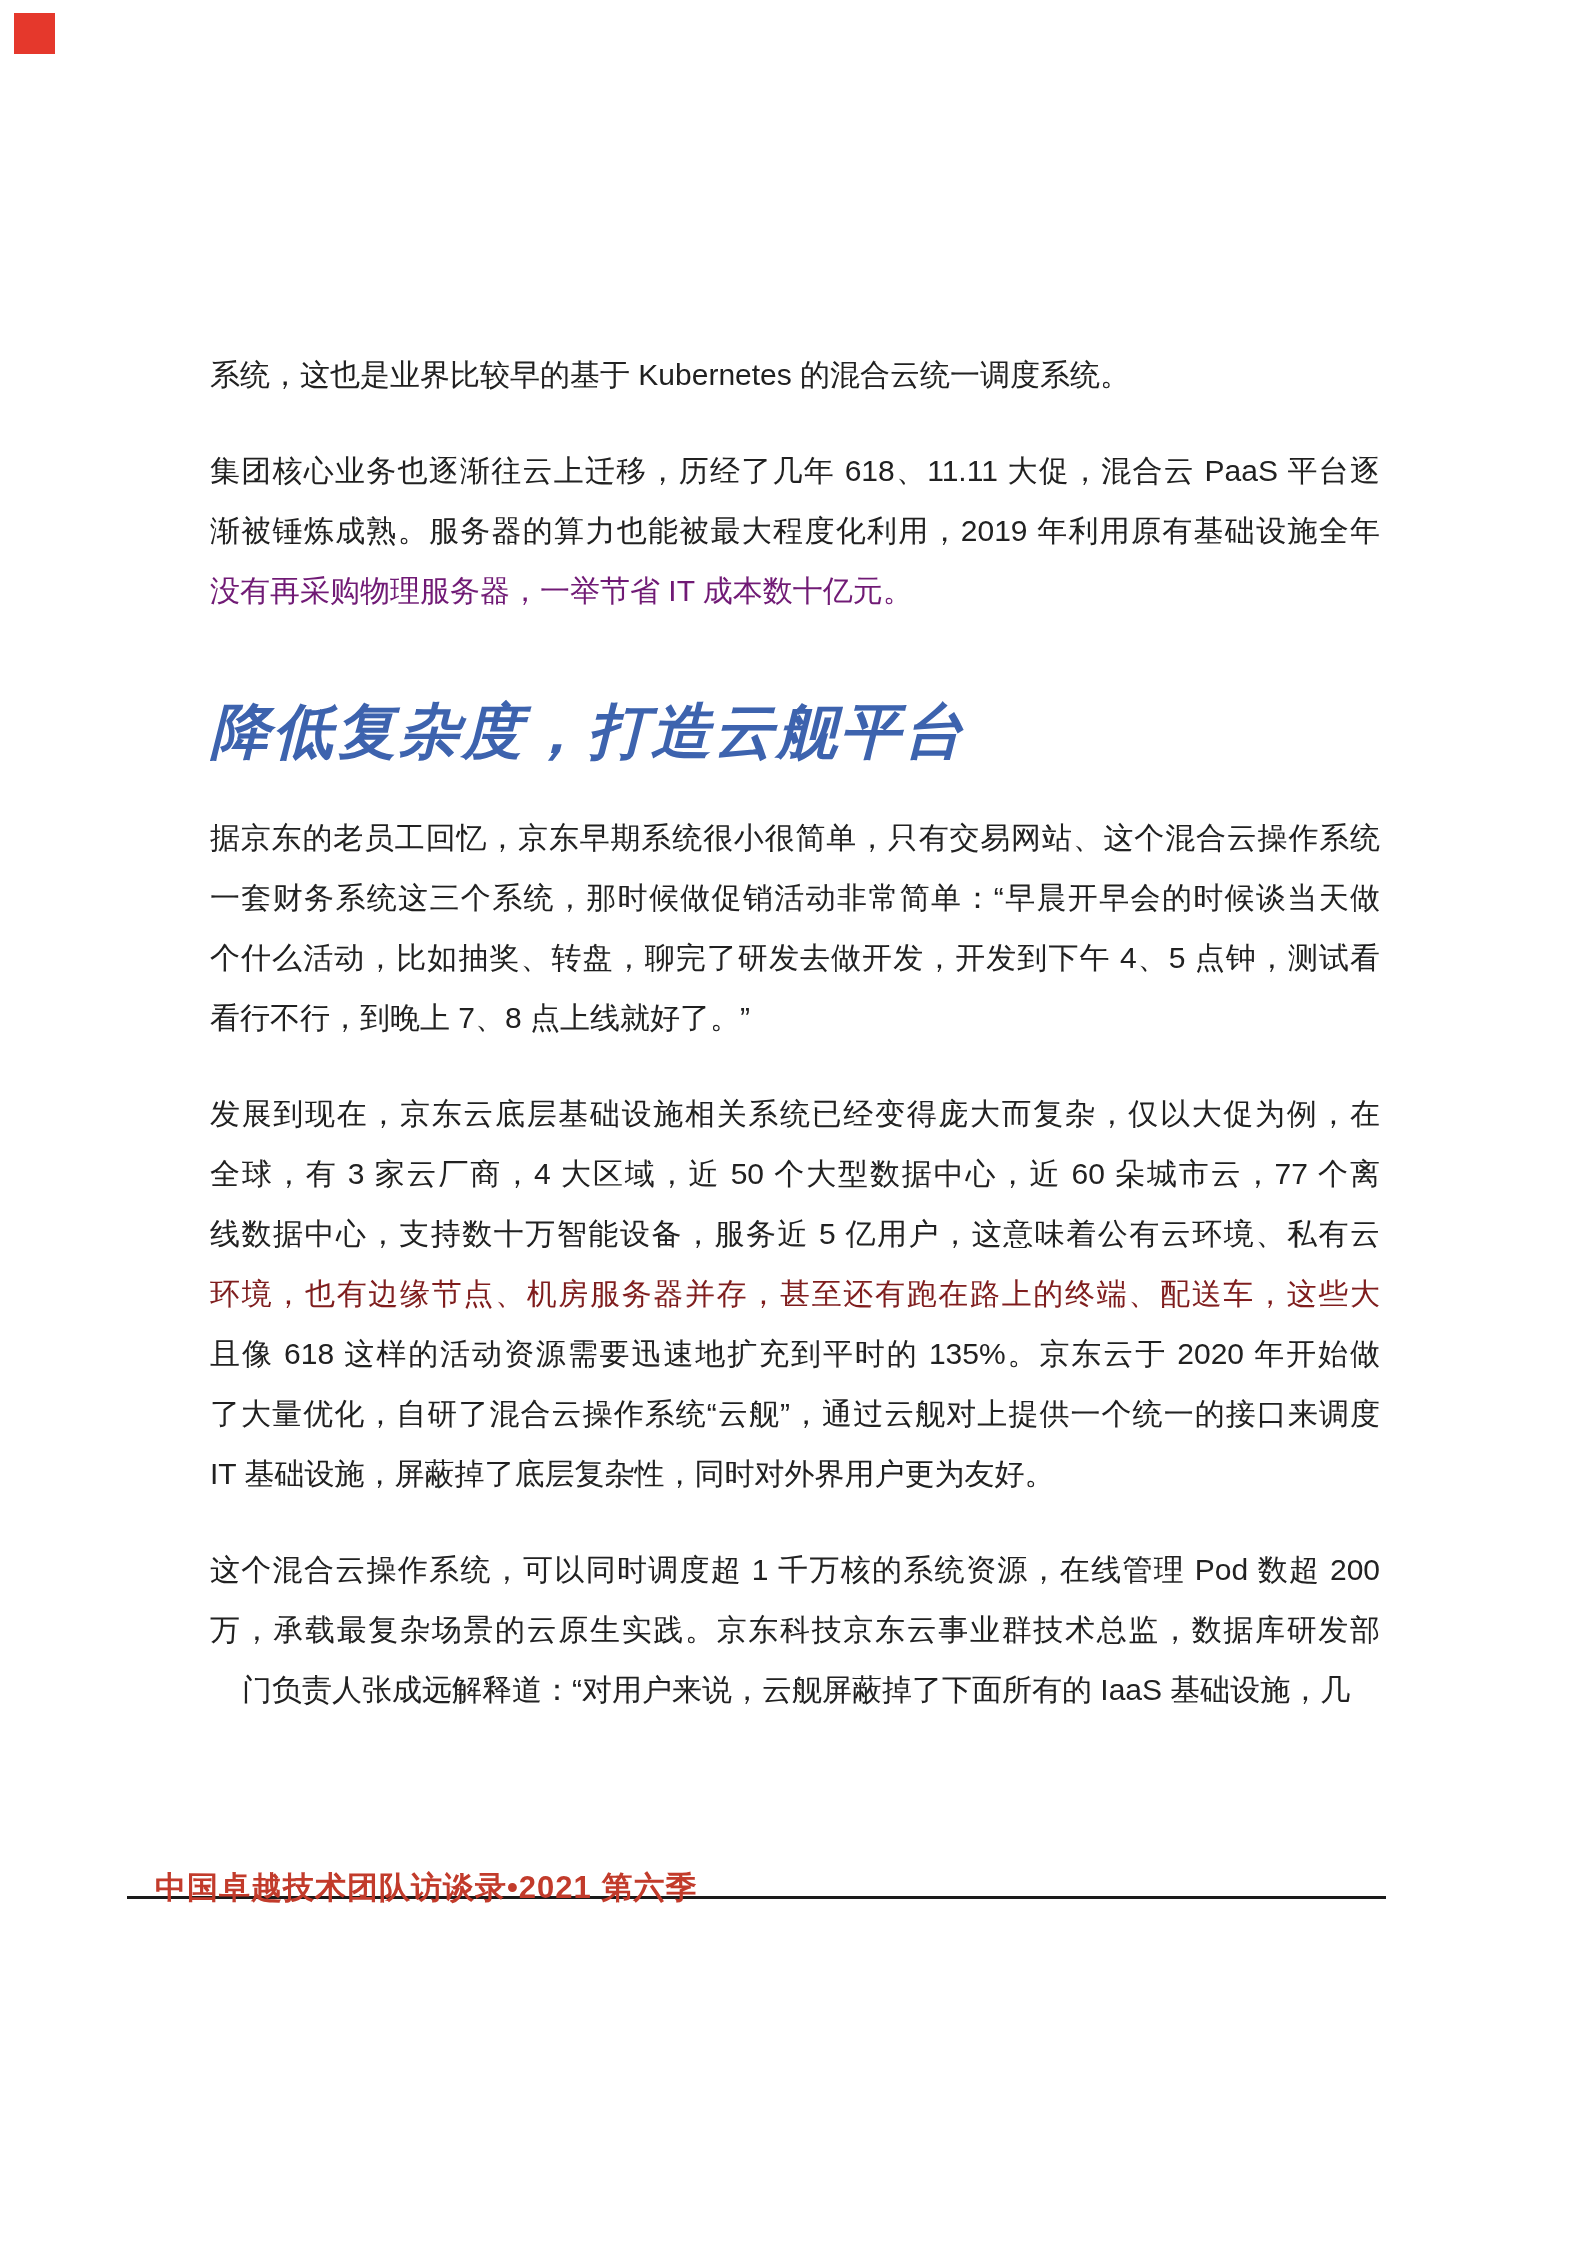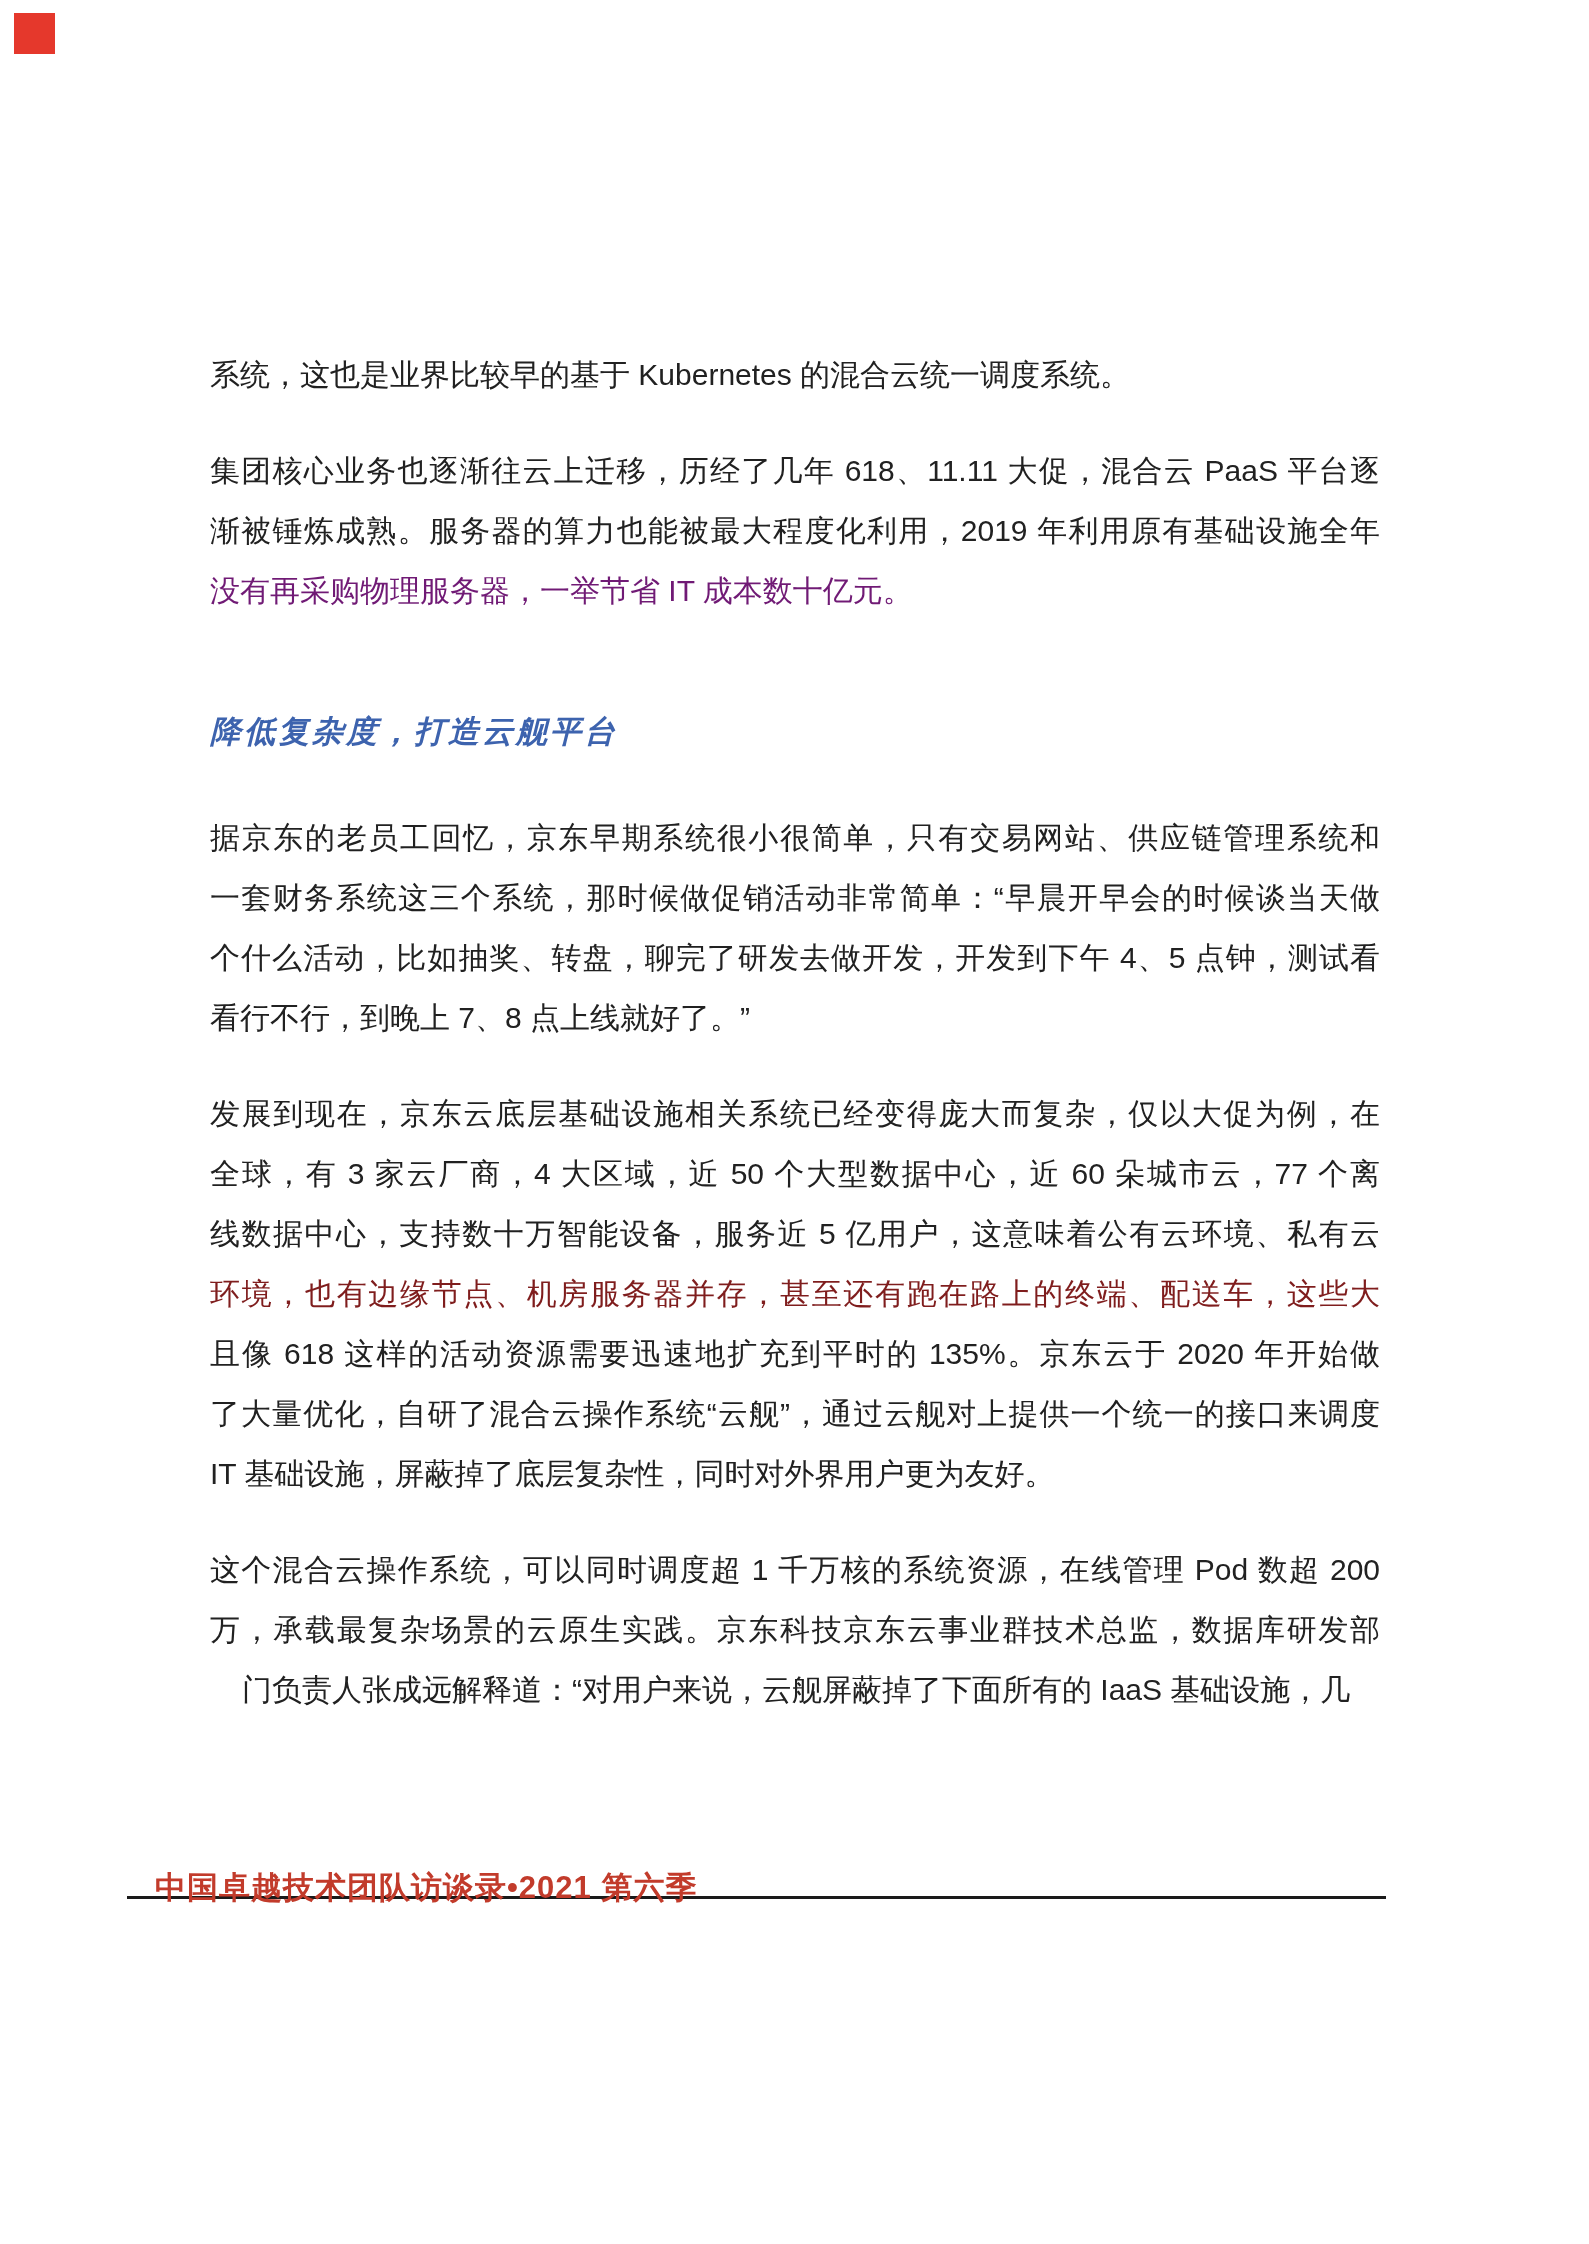--- a/index.html
+++ b/index.html
@@ -41,21 +41,21 @@
     
     text-align-last:justify;
     text-justify:inter-character;
   }
   .line.last{
     text-align-last:left;
   }
   .heading{
     margin:80px 0 45px 0;
     line-height:62px;
-    font-size:31px;
+    font-size:60px;
     font-weight:800;
     font-style:italic;
     letter-spacing:3px;
     white-space:nowrap;
   }
   .footer-rule{
     position:absolute;
     left:127px;
     top:1896px;
     width:1337px;
@@ -98,21 +98,21 @@
         <div class="para">
           <div class="line last" style="color: rgb(33, 33, 33);">系统，这也是业界比较早的基于 Kubernetes 的混合云统一调度系统。</div>
         </div>
         <div class="para">
           <div class="line" style="color: rgb(33, 33, 33);">集团核心业务也逐渐往云上迁移，历经了几年 618、11.11 大促，混合云 PaaS 平台逐</div>
           <div class="line" style="color: rgb(33, 33, 33);">渐被锤炼成熟。服务器的算力也能被最大程度化利用，2019 年利用原有基础设施全年</div>
           <div class="line last" style="color: #701a75;">没有再采购物理服务器，一举节省 IT 成本数十亿元。</div>
         </div>
         <h2 class="heading" style="color: rgb(61, 99, 174);">降低复杂度，打造云舰平台</h2>
         <div class="para">
-          <div class="line" style="color: rgb(33, 33, 33);">据京东的老员工回忆，京东早期系统很小很简单，只有交易网站、供应链管理系统和</div>
+          <div class="line" style="color: rgb(33, 33, 33);">据京东的老员工回忆，京东早期系统很小很简单，只有交易网站、这个混合云操作系统</div>
           <div class="line" style="color: rgb(33, 33, 33);">一套财务系统这三个系统，那时候做促销活动非常简单：“早晨开早会的时候谈当天做</div>
           <div class="line" style="color: rgb(33, 33, 33);">个什么活动，比如抽奖、转盘，聊完了研发去做开发，开发到下午 4、5 点钟，测试看</div>
           <div class="line last" style="color: rgb(33, 33, 33);">看行不行，到晚上 7、8 点上线就好了。”</div>
         </div>
         <div class="para">
           <div class="line" style="color: rgb(33, 33, 33);">发展到现在，京东云底层基础设施相关系统已经变得庞大而复杂，仅以大促为例，在</div>
           <div class="line" style="color: rgb(33, 33, 33);">全球，有 3 家云厂商，4 大区域，近 50 个大型数据中心，近 60 朵城市云，77 个离</div>
           <div class="line" style="color: rgb(33, 33, 33);">线数据中心，支持数十万智能设备，服务近 5 亿用户，这意味着公有云环境、私有云</div>
           <div class="line" style="color: #7f1d1d;">环境，也有边缘节点、机房服务器并存，甚至还有跑在路上的终端、配送车，这些大</div>
           <div class="line" style="color: rgb(33, 33, 33);">且像 618 这样的活动资源需要迅速地扩充到平时的 135%。京东云于 2020 年开始做</div>

